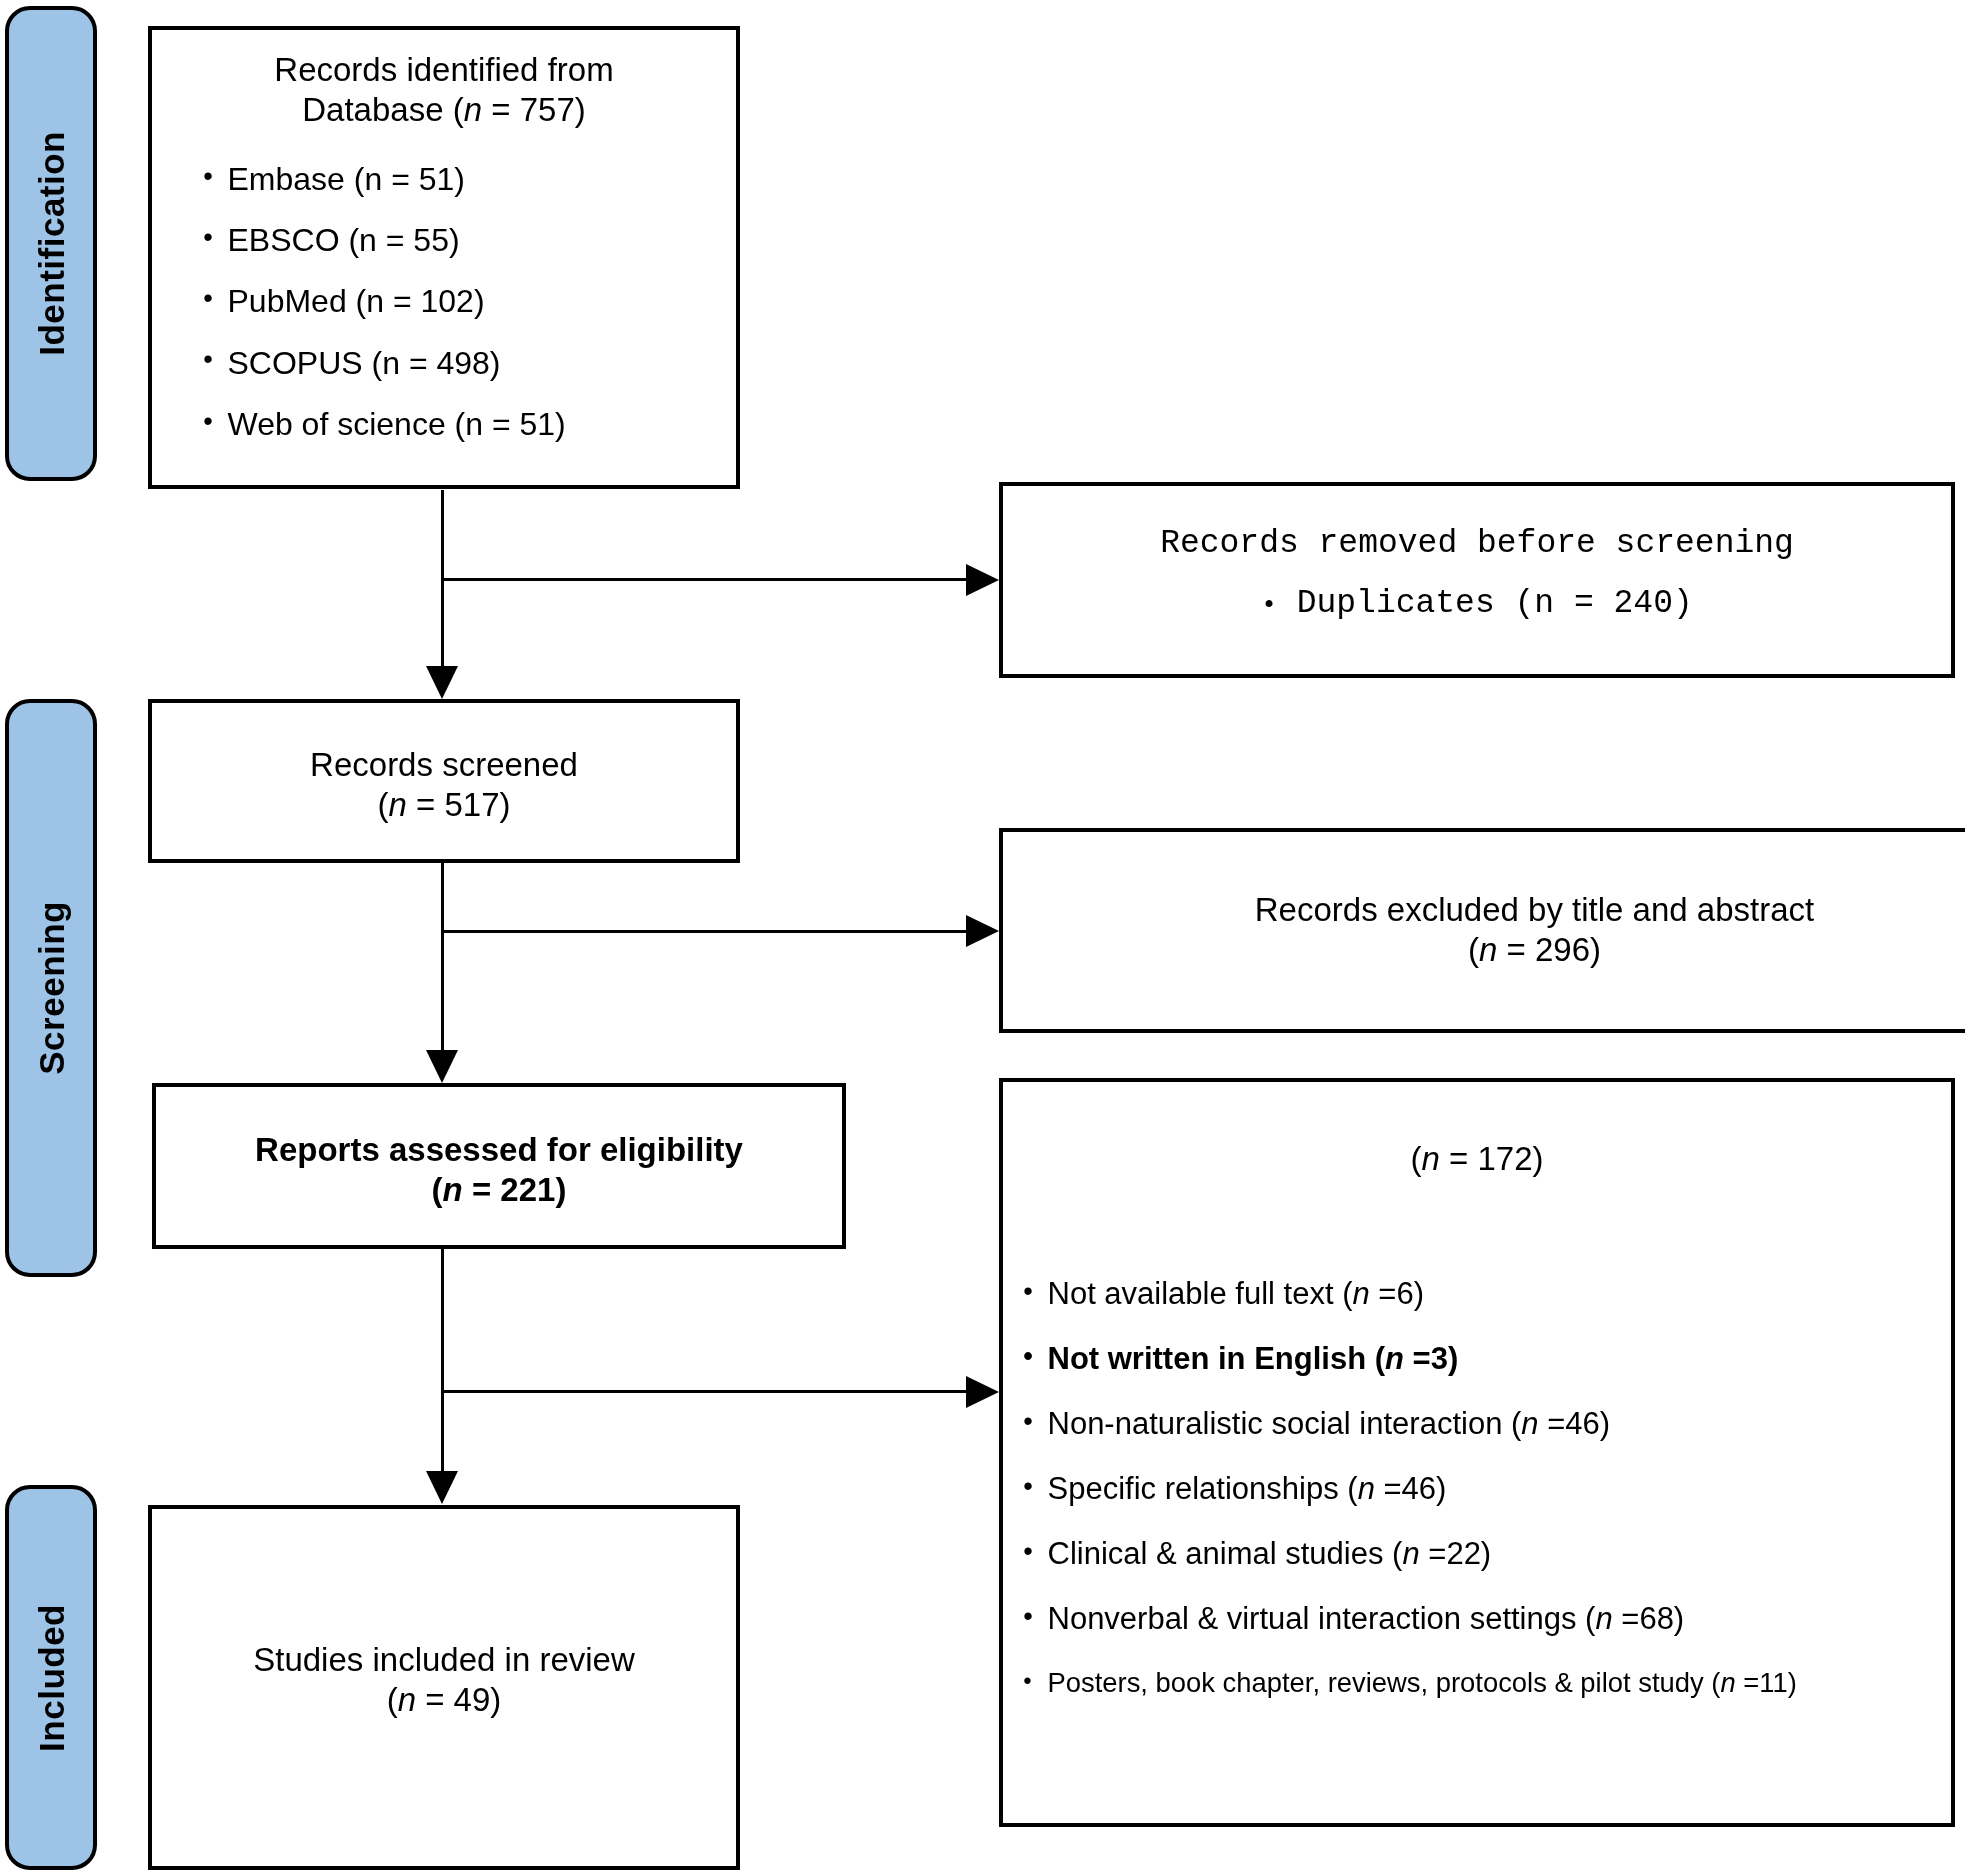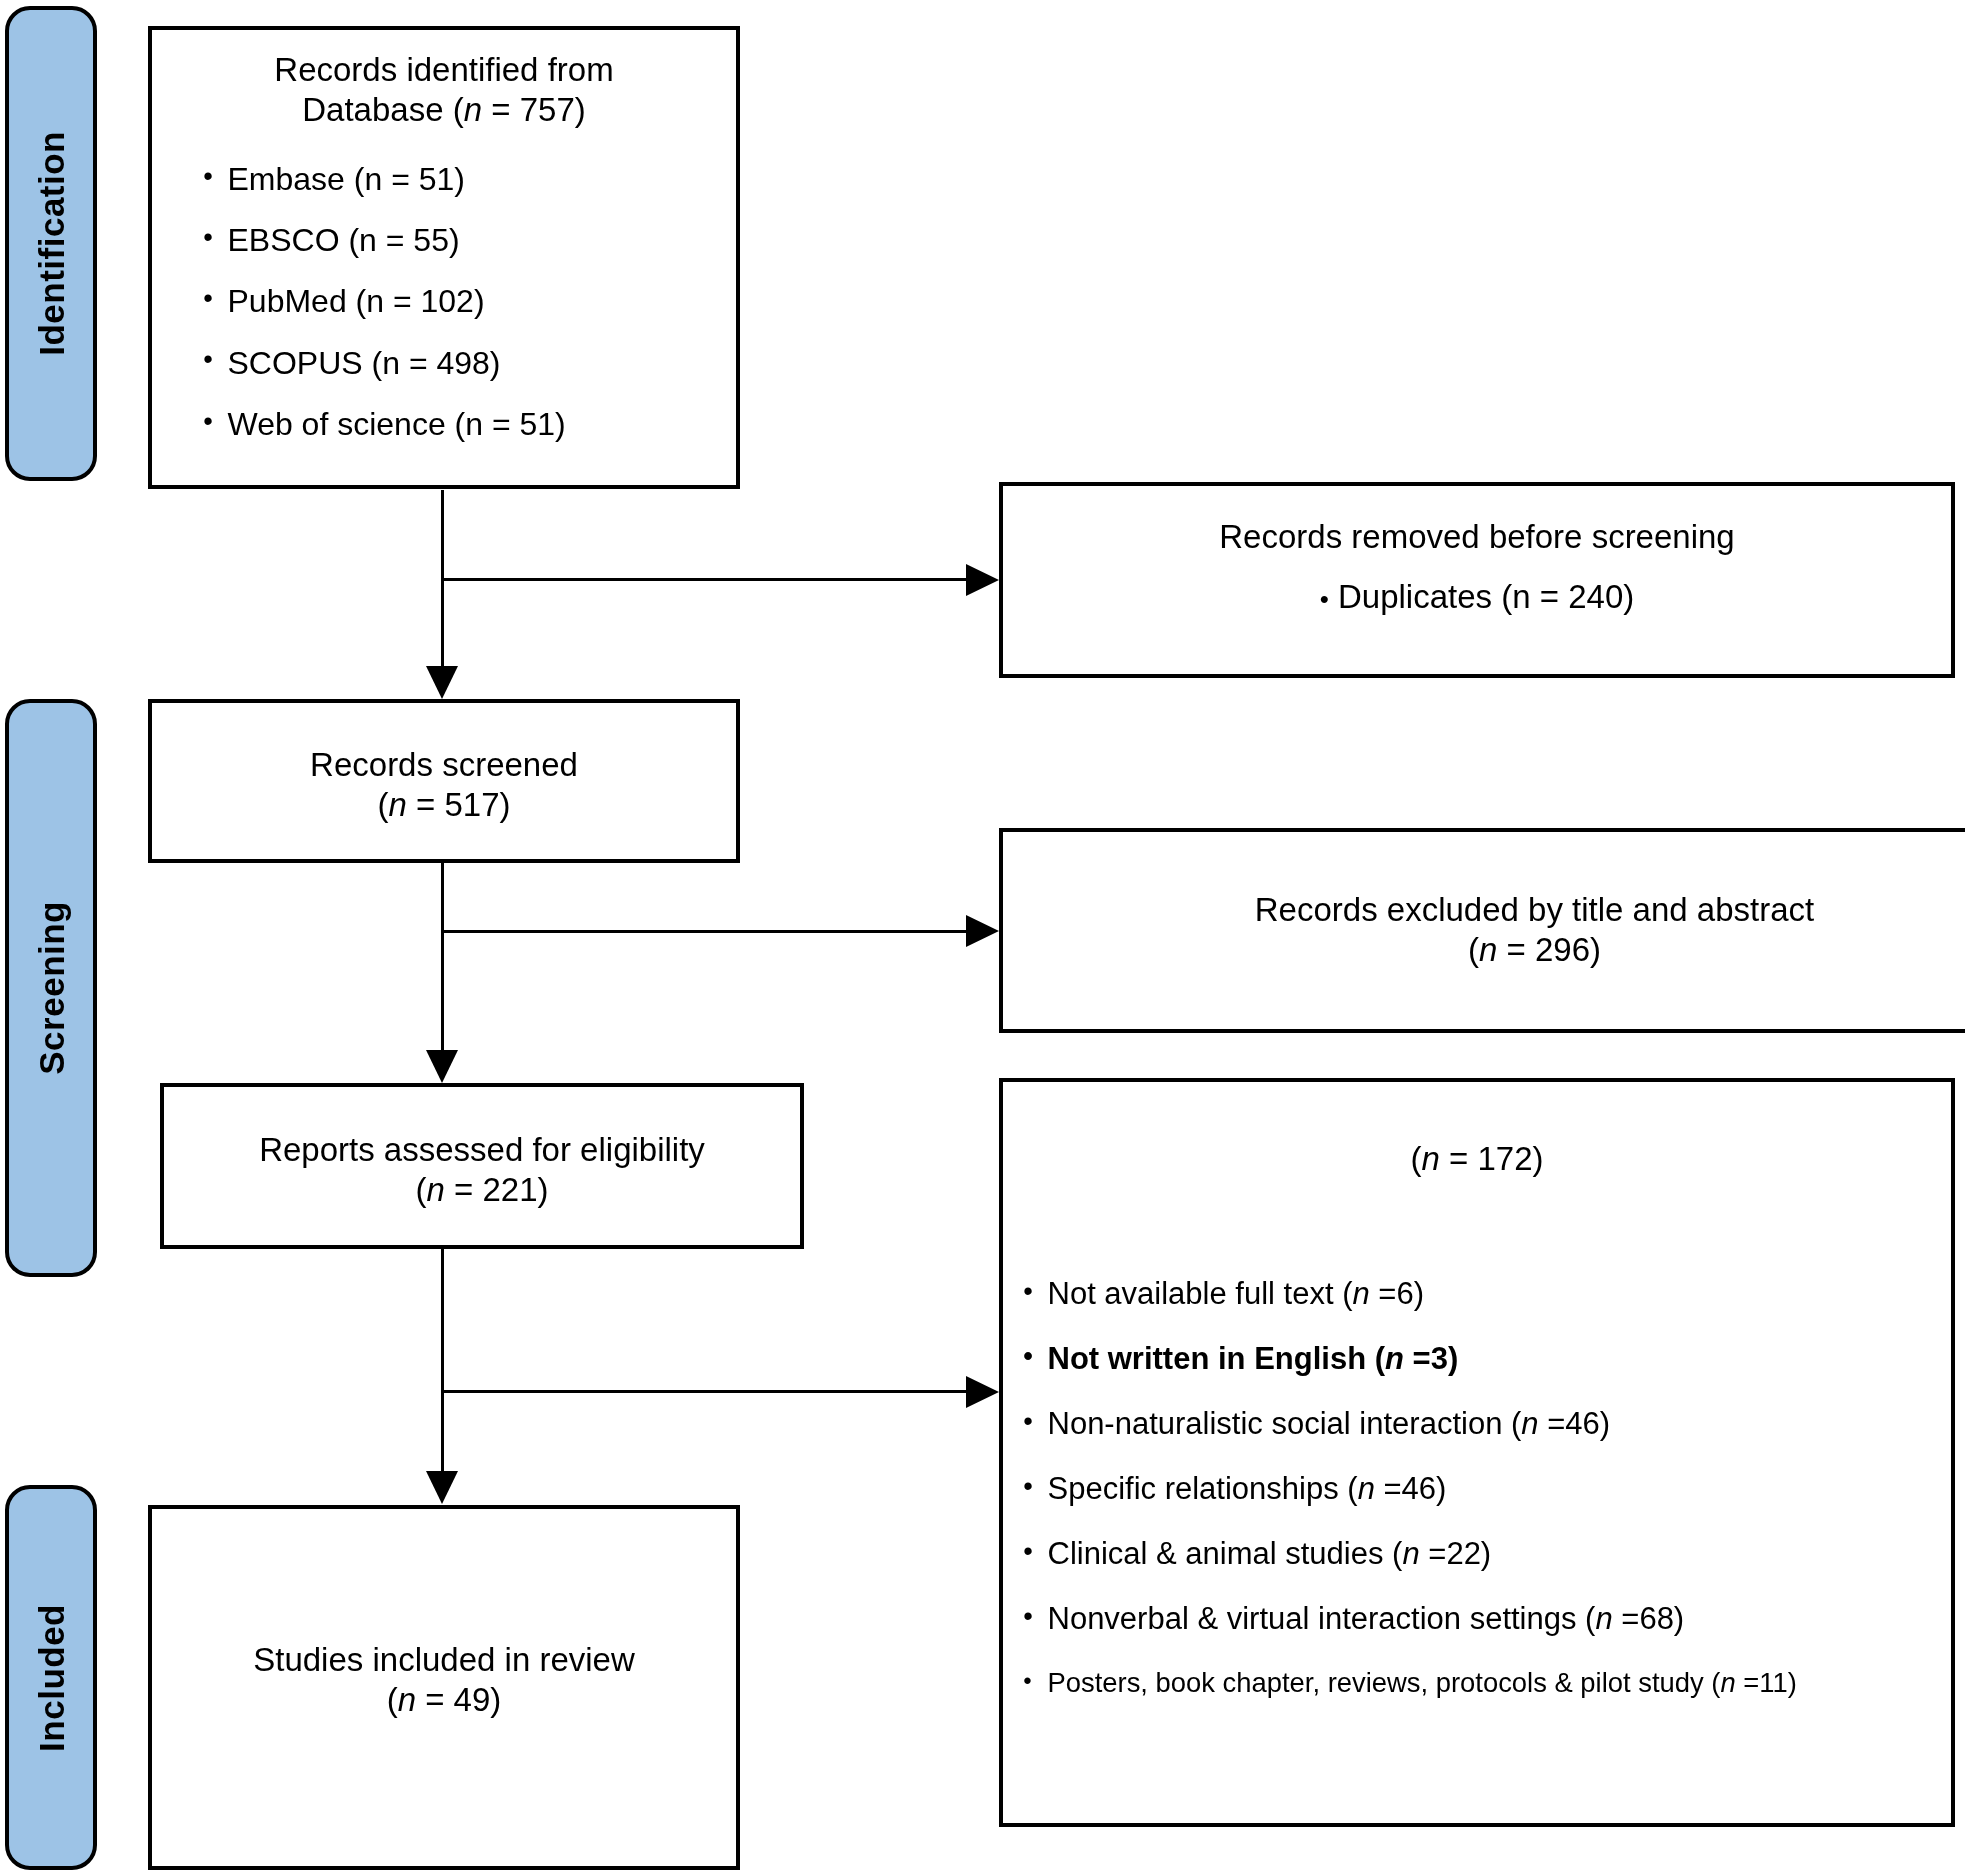--- a/index.html
+++ b/index.html
@@ -154,21 +154,21 @@
     <ul class="bullets src-list" style="position:absolute; left:47px; top:132px; right:21px;">
       <li>Embase (n = 51)</li>
       <li>EBSCO (n = 55)</li>
       <li>PubMed (n = 102)</li>
       <li>SCOPUS (n = 498)</li>
       <li>Web of science (n = 51)</li>
     </ul>
   </div>
 
   <div class="flow-box" style="left:999px; top:482px; width:956px; height:196px;">
-    <div class="box-inner" style="top:31px;">
+    <div class="box-inner" style="top:38px;font-family:Liberation Mono, monospace;">
       <div class="box-title">Records removed before screening</div>
       <div class="center-bullet" style="margin-top:20px;">
         <span class="dot">•</span>
         <span>Duplicates (</span><span class="ital">n</span><span> = 240)</span>
       </div>
     </div>
   </div>
 
   <div class="flow-box" style="left:148px; top:699px; width:592px; height:164px;">
     <div class="box-inner" style="top:42px;">
@@ -181,21 +181,21 @@
 
   <div class="flow-box" style="left:999px; top:828px; width:1071px; height:205px;">
     <div class="box-inner" style="top:58px;">
       <div class="box-title">
         <span>Records excluded by title and abstract</span><br>
         <span>(</span><span class="ital">n</span><span> = 296)</span>
       </div>
     </div>
   </div>
 
-  <div class="flow-box" style="left:160px; top:1083px; width:644px; height:166px;">
+  <div class="flow-box" style="left:152px; top:1083px; width:694px; height:166px;font-weight:bold;">
     <div class="box-inner" style="top:43px;">
       <div class="box-title">
         <span>Reports assessed for eligibility</span><br>
         <span>(</span><span class="ital">n</span><span> = 221)</span>
       </div>
     </div>
   </div>
 
   <div class="flow-box" style="left:999px; top:1078px; width:956px; height:749px;">
     <div class="box-inner" style="top:31px;">

